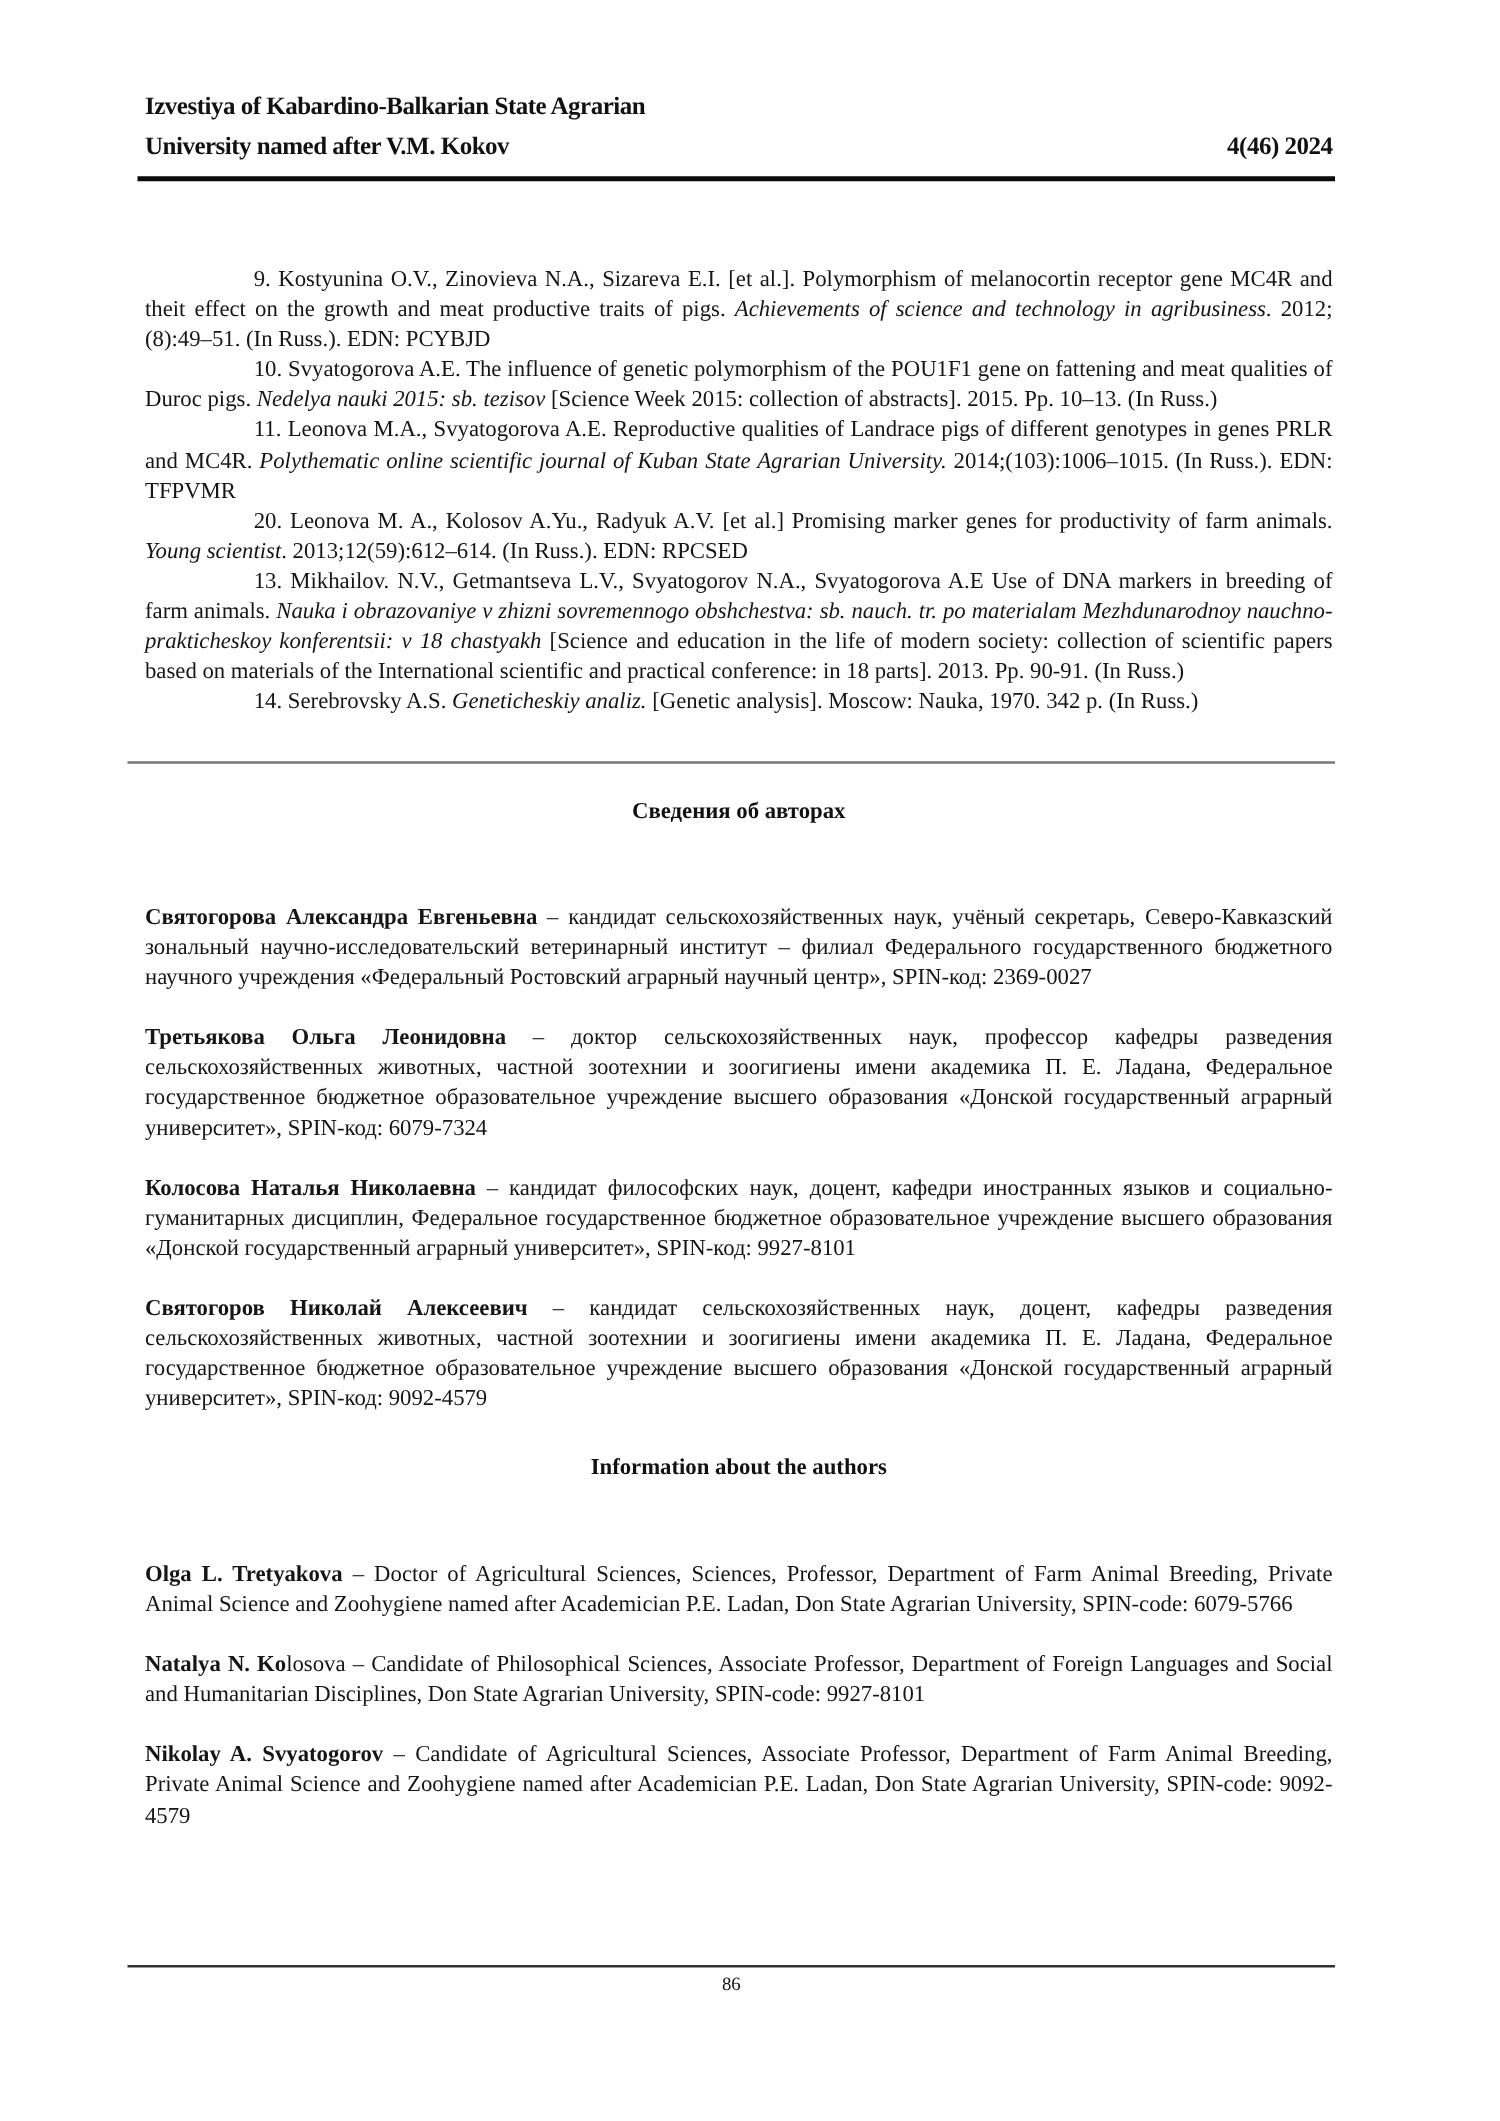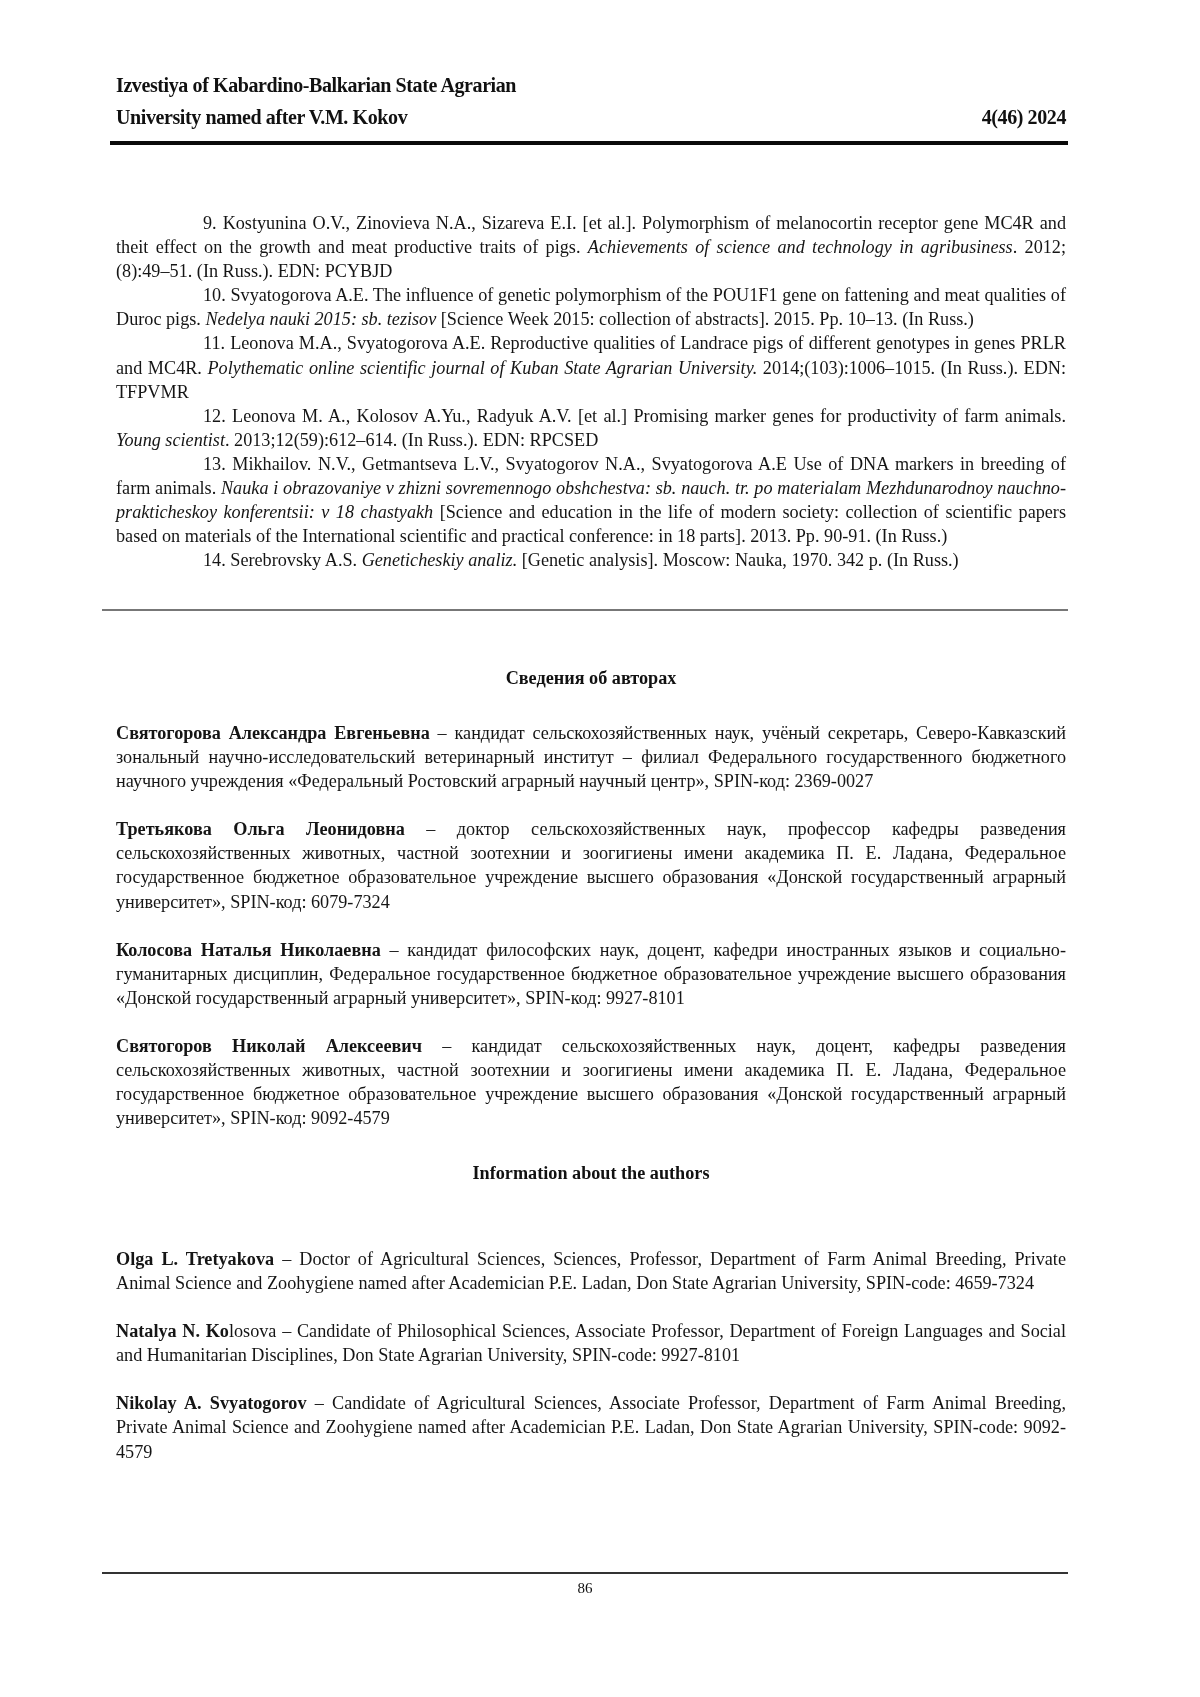--- a/index.html
+++ b/index.html
@@ -8,21 +8,21 @@
   .hdr { position: absolute; left: 116px; width: 950px; font-family: "Liberation Serif", serif; font-weight: bold; font-size: 20px; letter-spacing: -0.4px; color: #111; }
   .hdr-l1 { top: 74px; }
   .hdr-l2 { top: 106px; display: flex; justify-content: space-between; }
   .hdr-rule { position: absolute; left: 110px; top: 141px; width: 958px; height: 4px; background: #0a0a0a; }
   .body { position: absolute; left: 116px; width: 950px; font-family: "Liberation Serif", serif; font-size: 18.2px; line-height: 24.1px; text-align: justify; color: #151515; margin-top: 39px; }
   .refs { top: 172px; }
   .ref { text-indent: 87px; margin: 0; }
   .ref i { font-style: italic; }
   .rule-mid { position: absolute; left: 102px; top: 609px; width: 966px; height: 2px; background: #777; }
   .sec-title { position: absolute; left: 116px; width: 950px; text-align: center; font-family: "Liberation Serif", serif; font-weight: bold; font-size: 18.2px; color: #111; }
-  .sec-ru { top: 668px; }
+  .sec-ru { top: 638px; }
   .sec-en { top: 1163px; }
   .author { margin: 0; }
   .author b { font-weight: bold; }
   .auth-ru { top: 682px; }
   .auth-ru .author { margin-bottom: 24px; }
   .auth-en { top: 1208px; }
   .auth-en .author { margin-bottom: 24px; }
   .rule-bot { position: absolute; left: 102px; top: 1572px; width: 966px; height: 2px; background: #333; }
   .page-num { position: absolute; left: 0; width: 1170px; text-align: center; top: 1580px; font-family: "Liberation Serif", serif; font-size: 15px; color: #111; }
 </style>
@@ -35,38 +35,38 @@
   <div class="hdr hdr-l2">
     <span>University named after V.M. Kokov</span>
     <span>4(46) 2024</span>
   </div>
   <div class="hdr-rule"></div>
 
   <div class="body refs">
     <p class="ref"><span>9. Kostyunina O.V., Zinovieva N.A., Sizareva E.I. [et al.]. Polymorphism of melanocortin receptor gene MC4R and theit effect on the growth and meat productive traits of pigs. </span><i>Achievements of science and technology in agribusiness</i><span>. 2012;(8):49–51. (In Russ.). EDN: PCYBJD</span></p>
     <p class="ref"><span>10. Svyatogorova A.E. The influence of genetic polymorphism of the POU1F1 gene on fattening and meat qualities of Duroc pigs. </span><i>Nedelya nauki 2015: sb. tezisov</i><span> [Science Week 2015: collection of abstracts]. 2015. Pp. 10–13. (In Russ.)</span></p>
     <p class="ref"><span>11. Leonova M.A., Svyatogorova A.E. Reproductive qualities of Landrace pigs of different genotypes in genes PRLR and MC4R. </span><i>Polythematic online scientific journal of Kuban State Agrarian University.</i><span> 2014;(103):1006–1015. (In Russ.). EDN: TFPVMR</span></p>
-    <p class="ref"><span>12. Leonova M. A., Kolosov A.Yu., Radyuk A.V. [et al.] Promising marker genes for productivity of farm animals. </span><i>Young scientist</i><span>. 2013;12(59):612–614. (In Russ.). EDN: RPCSED</span></p>
+    <p class="ref"><span>20. Leonova M. A., Kolosov A.Yu., Radyuk A.V. [et al.] Promising marker genes for productivity of farm animals. </span><i>Young scientist</i><span>. 2013;12(59):612–614. (In Russ.). EDN: RPCSED</span></p>
     <p class="ref"><span>13. Mikhailov. N.V., Getmantseva L.V., Svyatogorov N.A., Svyatogorova A.E Use of DNA markers in breeding of farm animals. </span><i>Nauka i obrazovaniye v zhizni sovremennogo obshchestva: sb. nauch. tr. po materialam Mezhdunarodnoy nauchno-prakticheskoy konferentsii: v 18 chastyakh</i><span> [Science and education in the life of modern society: collection of scientific papers based on materials of the International scientific and practical conference: in 18 parts]. 2013. Pp. 90-91. (In Russ.)</span></p>
     <p class="ref"><span>14. Serebrovsky A.S. </span><i>Geneticheskiy analiz.</i><span> [Genetic analysis]. Moscow: Nauka, 1970. 342 p. (In Russ.)</span></p>
   </div>
 
   <div class="rule-mid"></div>
 
   <div class="sec-title sec-ru">Сведения об авторах</div>
   <div class="body auth-ru">
     <p class="author"><b>Святогорова Александра Евгеньевна</b><span> – кандидат сельскохозяйственных наук, учёный секретарь, Северо-Кавказский зональный научно-исследовательский ветеринарный институт – филиал Федерального государственного бюджетного научного учреждения «Федеральный Ростовский аграрный научный центр», SPIN-код: 2369-0027</span></p>
     <p class="author"><b>Третьякова Ольга Леонидовна</b><span> – доктор сельскохозяйственных наук, профессор кафедры разведения сельскохозяйственных животных, частной зоотехнии и зоогигиены имени академика П. Е. Ладана, Федеральное государственное бюджетное образовательное учреждение высшего образования «Донской государственный аграрный университет», SPIN-код: 6079-7324</span></p>
     <p class="author"><b>Колосова Наталья Николаевна</b><span> – кандидат философских наук, доцент, кафедри иностранных языков и социально-гуманитарных дисциплин, Федеральное государственное бюджетное образовательное учреждение высшего образования «Донской государственный аграрный университет», SPIN-код: 9927-8101</span></p>
     <p class="author"><b>Святогоров Николай Алексеевич</b><span> – кандидат сельскохозяйственных наук, доцент, кафедры разведения сельскохозяйственных животных, частной зоотехнии и зоогигиены имени академика П. Е. Ладана, Федеральное государственное бюджетное образовательное учреждение высшего образования «Донской государственный аграрный университет», SPIN-код: 9092-4579</span></p>
   </div>
 
   <div class="sec-title sec-en">Information about the authors</div>
   <div class="body auth-en">
-    <p class="author"><b>Olga L. Tretyakova</b><span> – Doctor of Agricultural Sciences, Sciences, Professor, Department of Farm Animal Breeding, Private Animal Science and Zoohygiene named after Academician P.E. Ladan, Don State Agrarian University, SPIN-code: 4659-7324</span></p>
+    <p class="author"><b>Olga L. Tretyakova</b><span> – Doctor of Agricultural Sciences, Sciences, Professor, Department of Farm Animal Breeding, Private Animal Science and Zoohygiene named after Academician P.E. Ladan, Don State Agrarian University, SPIN-code: 6079-5766</span></p>
     <p class="author"><b>Natalya N. Ko</b><span>losova – Candidate of Philosophical Sciences, Associate Professor, Department of Foreign Languages and Social and Humanitarian Disciplines, Don State Agrarian University, SPIN-code: 9927-8101</span></p>
     <p class="author"><b>Nikolay A. Svyatogorov</b><span> – Candidate of Agricultural Sciences, Associate Professor, Department of Farm Animal Breeding, Private Animal Science and Zoohygiene named after Academician P.E. Ladan, Don State Agrarian University, SPIN-code: 9092-4579</span></p>
   </div>
 
   <div class="rule-bot"></div>
   <div class="page-num">86</div>
 
 </div>
 
 </body></html>

